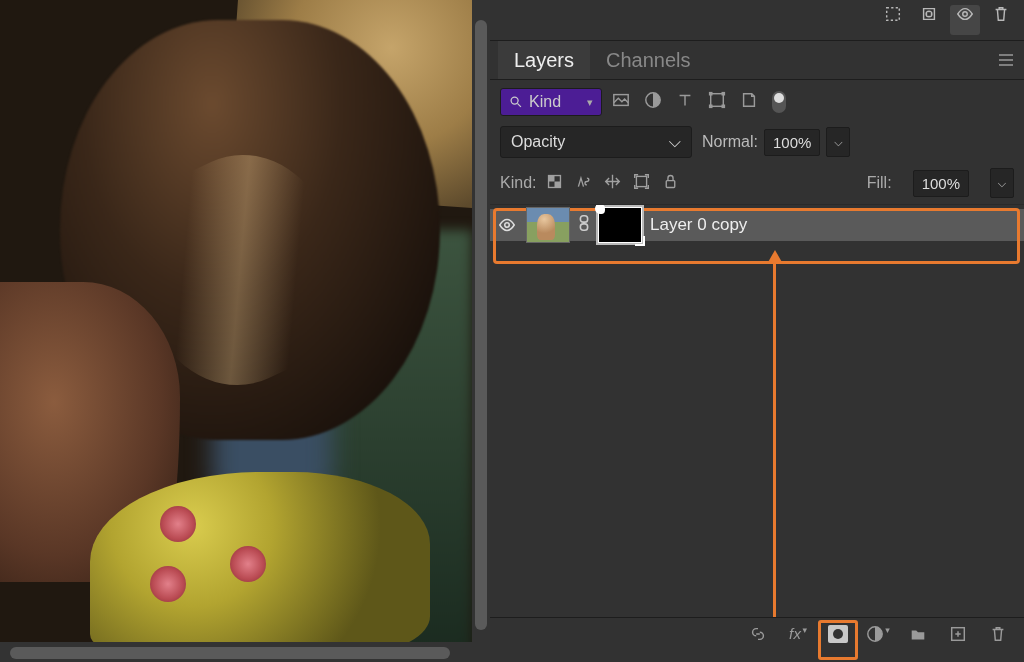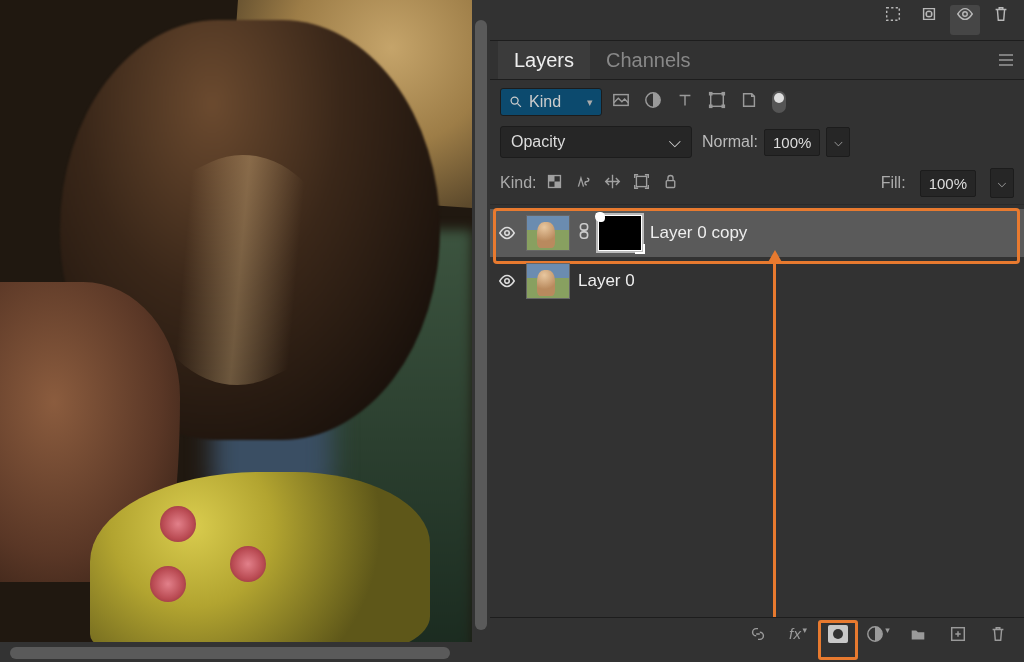--- a/index.html
+++ b/index.html
@@ -30,39 +30,39 @@
   .ico-btn.active{background:#464646}
   .ico-btn svg{width:18px;height:18px;fill:none;stroke:currentColor;stroke-width:1.6}
 
   .tabs{height:38px;display:flex;align-items:stretch;border-bottom:1px solid #1d1d1d;padding-left:8px;position:relative}
   .tab{padding:0 16px;display:flex;align-items:center;color:#888;font-size:20px;cursor:pointer}
   .tab.active{color:#eee;background:#3b3b3b}
   .menu-lines{position:absolute;right:10px;top:12px;color:#999}
 
   .layer-opts{padding:8px 10px 6px 10px;display:flex;flex-direction:column;gap:10px;border-bottom:1px solid #2a2a2a}
   .row{display:flex;align-items:center;gap:10px}
-  .kind-dd{display:flex;align-items:center;gap:6px;background:#0c4a6e;border:1px solid #1c1c1c;border-radius:3px;padding:4px 8px;color:#ccc;font-size:16px}
+  .kind-dd{display:flex;align-items:center;gap:6px;background:#4c1d95;border:1px solid #1c1c1c;border-radius:3px;padding:4px 8px;color:#ccc;font-size:16px}
   .kind-dd .chev{font-size:11px;color:#aaa}
   .filter-icons{display:flex;gap:14px;color:#9a9a9a;align-items:center}
   .filter-icons svg{width:18px;height:18px;stroke:currentColor;fill:none;stroke-width:1.6}
   .pill-toggle{width:14px;height:22px;border-radius:8px;background:#555;position:relative}
   .pill-toggle:before{content:"";position:absolute;top:2px;left:2px;width:10px;height:10px;border-radius:50%;background:#ddd}
 
   .blend-dd{display:flex;align-items:center;justify-content:space-between;background:#262626;border:1px solid #1c1c1c;border-radius:3px;padding:6px 10px;font-size:16px;color:#ddd;width:170px}
   .opac{display:flex;align-items:center;gap:6px;font-size:16px;color:#bbb}
   .pct-box{background:#262626;border:1px solid #1c1c1c;border-radius:2px;padding:4px 8px;color:#ddd;font-size:15px}
   .chev-box{width:22px;height:28px;background:#262626;border:1px solid #1c1c1c;border-radius:2px;display:flex;align-items:center;justify-content:center;font-size:11px;color:#aaa}
 
   .lock-row{display:flex;align-items:center;gap:10px;color:#aaa;font-size:16px}
   .lock-icons{display:flex;gap:12px;align-items:center;color:#a0a0a0}
   .lock-icons svg{width:17px;height:17px;stroke:currentColor;fill:none;stroke-width:1.6}
-  .fill-group{margin-left:auto;display:flex;align-items:center;gap:14px}
+  .fill-group{margin-left:auto;display:flex;align-items:center;gap:21px}
 
   .layer-list{flex:1;overflow:auto;padding-top:4px;position:relative}
-  .layer{display:flex;align-items:center;gap:8px;height:48px;padding:0 6px;color:#eee;font-size:17px}
+  .layer{display:flex;align-items:center;gap:8px;height:32px;padding:0 6px;color:#eee;font-size:17px}
   .layer.selected{background:#5a5a5a}
   .highlight-ring{position:absolute;border:3px solid #e87a2f;border-radius:4px;pointer-events:none}
   .ring-layer{left:3px;top:3px;right:4px;height:50px}
   .eye{width:22px;display:flex;justify-content:center;color:#ddd}
   .eye svg{width:18px;height:18px;stroke:currentColor;fill:none;stroke-width:1.7}
   .thumb-photo{width:42px;height:34px;border:1px solid #666;background:linear-gradient(#6b8cb0 0 40%,#88a060 40% 100%);position:relative;overflow:hidden}
   .thumb-photo:before{content:"";position:absolute;left:10px;top:6px;width:18px;height:26px;background:radial-gradient(circle at 40% 20%,#e8c79f 0%,#b98a5e 60%);border-radius:40% 40% 20% 20%}
   .link-chain{color:#ccc}
   .link-chain svg{width:12px;height:18px;stroke:currentColor;fill:none;stroke-width:1.8}
   .mask-thumb{width:42px;height:34px;background:#000;border:1px solid #fff;outline:2px solid #bbb;position:relative}
@@ -234,30 +234,20 @@
           </span>
         <span class="thumb-photo"></span>
         <span class="link-chain"><svg viewBox="0 0 12 20">
               <rect x="2" y="2" width="8" height="7" rx="3"></rect>
               <rect x="2" y="11" width="8" height="7" rx="3"></rect>
             </svg></span>
         <span class="mask-thumb mask-corners"></span>
         <span>Layer 0 copy</span>
       </div>
 
-      <div class="layer">
-        <span class="eye">
-            <svg viewBox="0 0 20 20">
-              <path d="M2 10c2.5-4 5-6 8-6s5.5 2 8 6c-2.5 4-5 6-8 6s-5.5-2-8-6z"></path>
-              <circle cx="10" cy="10" r="2.5"></circle>
-            </svg>
-          </span>
-        <span class="thumb-photo"></span>
-        <span>Layer 0</span>
-      </div>
 
       <div class="arrow-line"></div>
       <div class="arrow-head"></div>
     </div>
 
     <div class="bottom-bar">
       <div class="ico-btn">
           <svg viewBox="0 0 20 20">
             <path d="M8 12a4 4 0 010-8h2M12 8a4 4 0 010 8h-2M8 10h4"></path>
           </svg>

